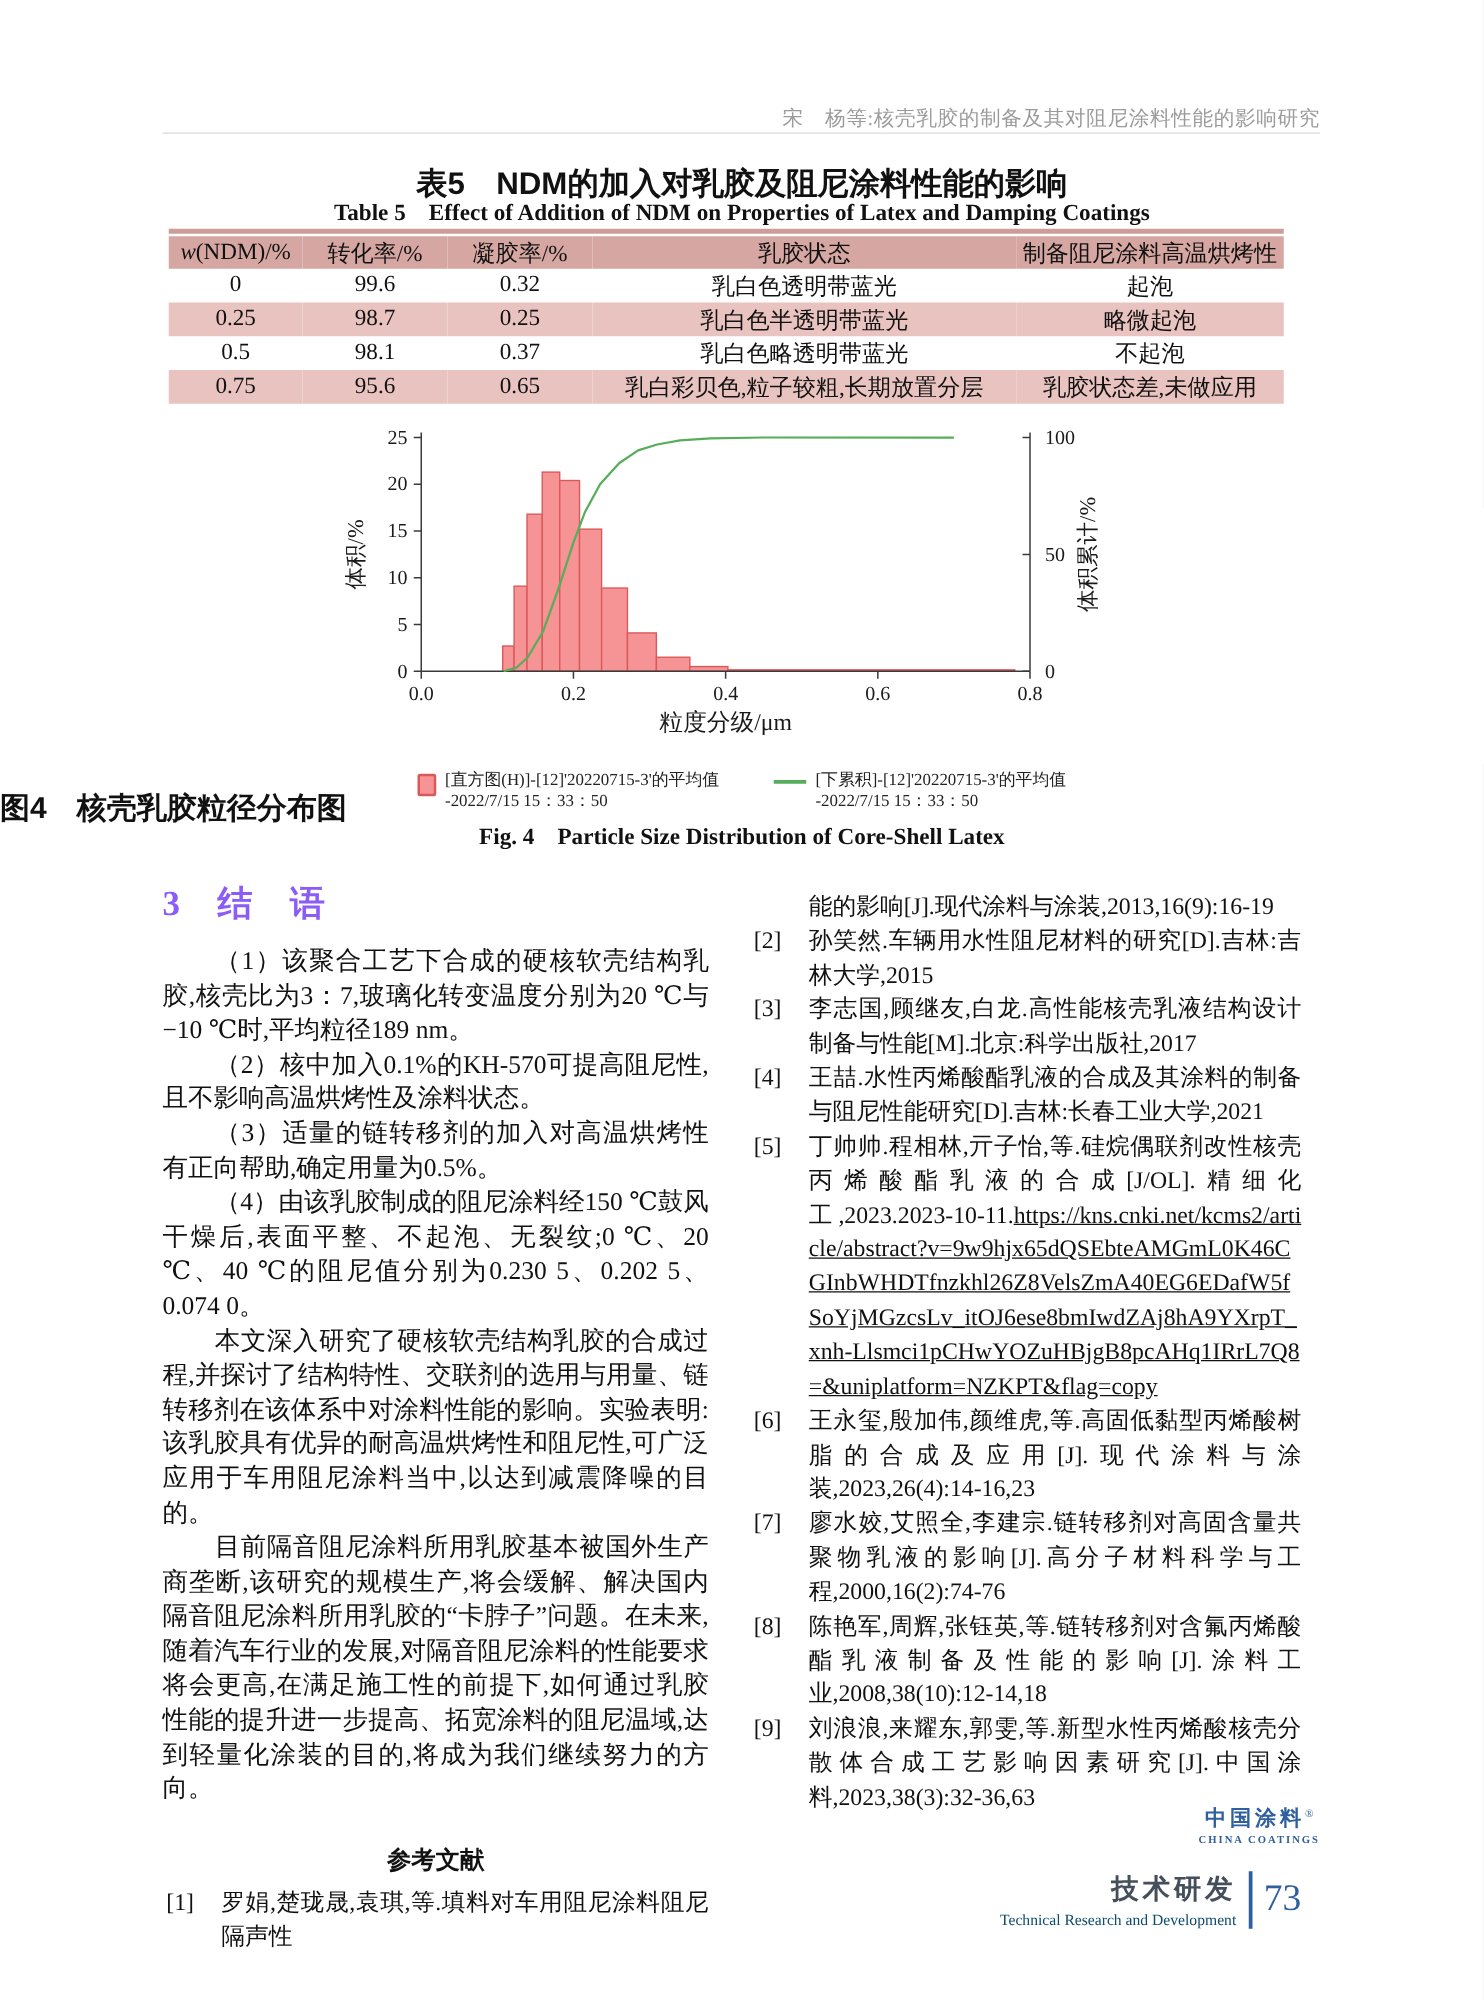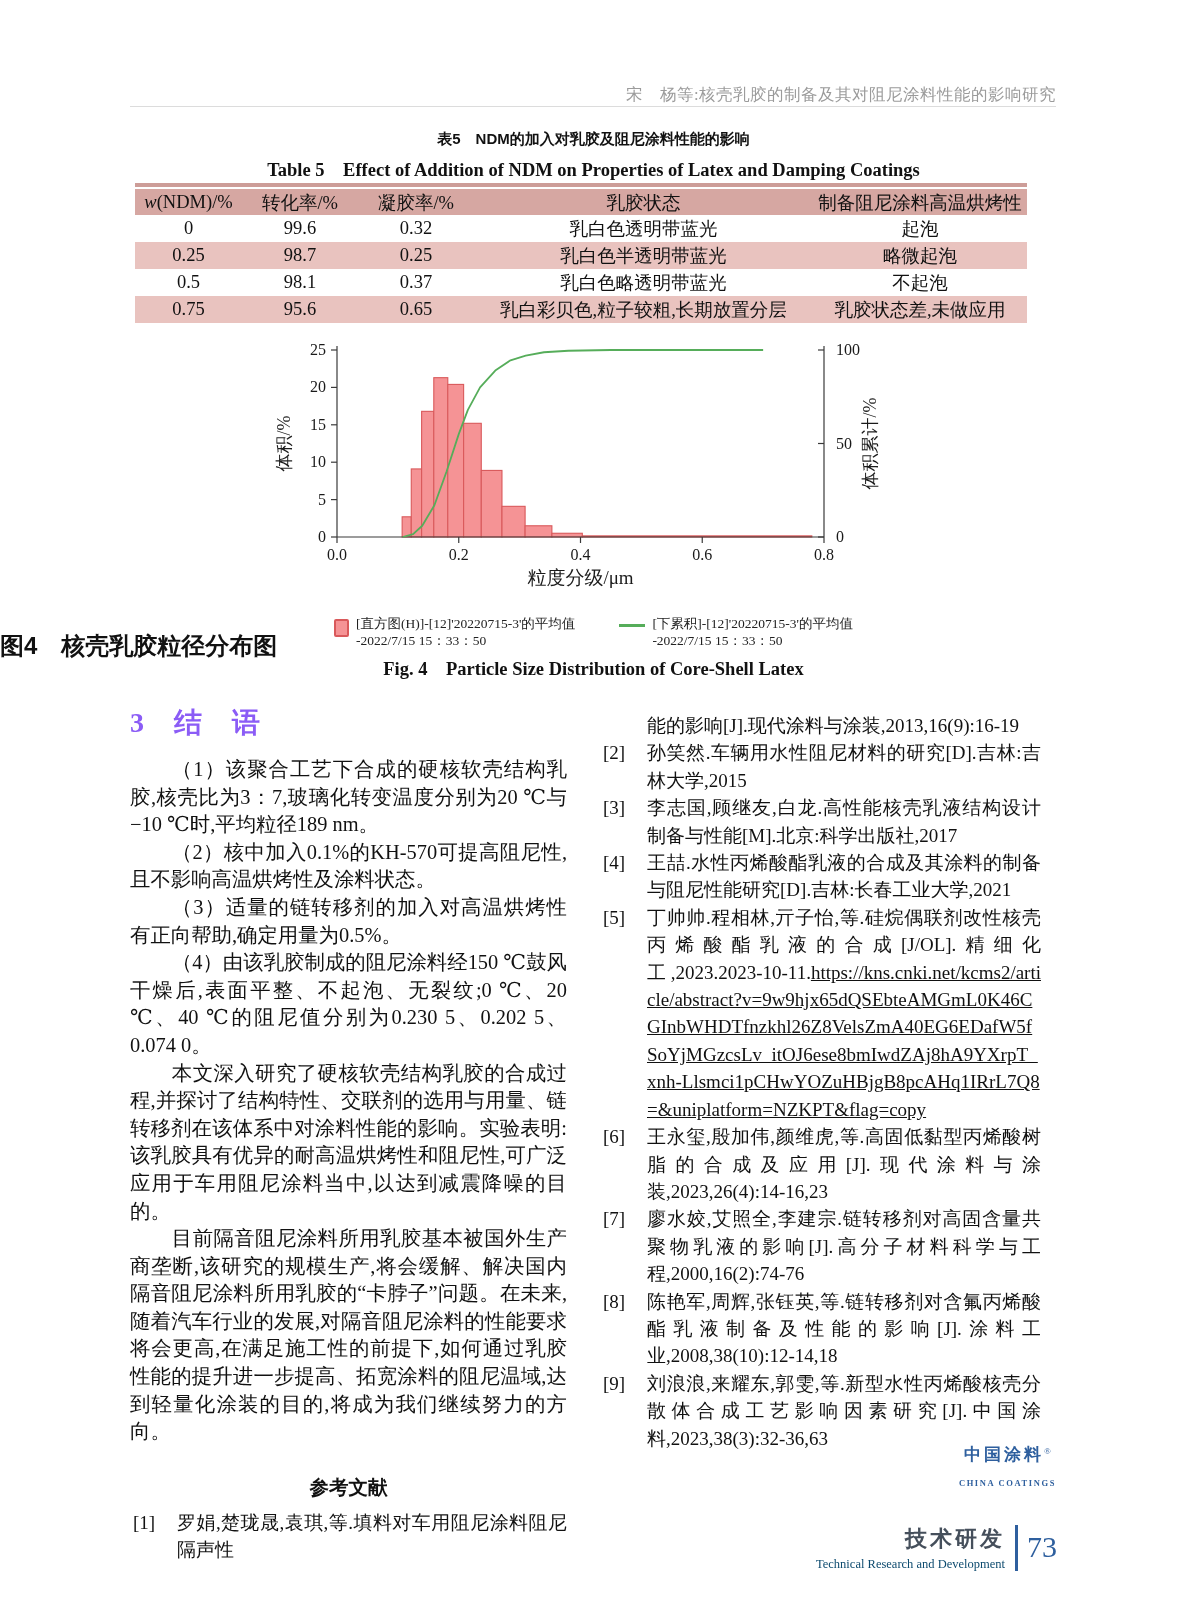--- a/index.html
+++ b/index.html
@@ -7,21 +7,21 @@
         font-family:"Liberation Serif","DejaVu Serif",serif;color:#111;overflow:hidden;}
   .sans{font-family:"Liberation Sans","DejaVu Sans",sans-serif;}
 
   
   .run-head{position:absolute;top:84px;left:130px;right:131px;text-align:right;
             font-size:16.5px;color:#9b9b9b;letter-spacing:.5px;}
   .run-rule{position:absolute;top:106px;left:130px;right:131px;height:1px;background:#dcdcdc;}
 
   
   .tbl-title-zh{position:absolute;top:130px;left:0;width:100%;text-align:center;
-                font-weight:bold;font-size:15px;}
+                font-weight:bold;font-size:25px;}
   .tbl-title-en{position:absolute;top:157px;left:0;width:100%;text-align:center;
                 font-weight:bold;font-size:18.5px;}
 
   
   .tbl-wrap{position:absolute;left:135px;top:183px;width:892px;}
   .tbl-band{height:4px;margin-bottom:2px;}
   table.results{width:100%;border-collapse:collapse;font-size:18.5px;}
   table.results th{font-weight:normal;height:26px;padding:0 4px;text-align:center;}
   table.results td{height:27px;padding:0 4px;text-align:center;}
 
@@ -49,22 +49,22 @@
   .ref-head{margin-top:28px;margin-bottom:8px;text-align:center;font-weight:bold;font-size:19.5px;}
   .ref-item{position:relative;padding-left:47px;font-size:19px;line-height:27.4px;text-align:justify;}
   .ref-id{position:absolute;left:3px;top:0;}
   .ref-cont{padding-left:47px;font-size:19px;line-height:27.4px;}
   .ref-url{color:#111;text-decoration:underline;word-break:break-all;}
 
   
   .logo{position:absolute;top:1446px;right:131px;text-align:center;line-height:1.1;}
   .logo-zh{font-weight:bold;font-size:17px;letter-spacing:3px;}
   .logo-reg{font-size:9px;vertical-align:super;}
-  .logo-en{font-size:8.5px;letter-spacing:1.6px;font-weight:bold;margin-top:14px;}
-  .foot-sec{position:absolute;top:1496px;right:130px;display:flex;align-items:center;margin-top:28px;}
+  .logo-en{font-size:8.5px;letter-spacing:1.6px;font-weight:bold;margin-top:2px;}
+  .foot-sec{position:absolute;top:1496px;right:146px;display:flex;align-items:center;}
   .fs-left{text-align:right;}
   .fs-zh{font-weight:bold;font-size:22px;letter-spacing:3px;color:#454f5b;}
   .fs-en{font-size:12.5px;color:#0c4a6e;margin-top:3px;}
   .fs-bar{width:3px;height:46px;margin:0 9px 0 10px;}
   .fs-num{font-size:30px;align-self:flex-start;margin-top:6px;}
 </style>
 </head>
 <body>
 
 <div class="page">

